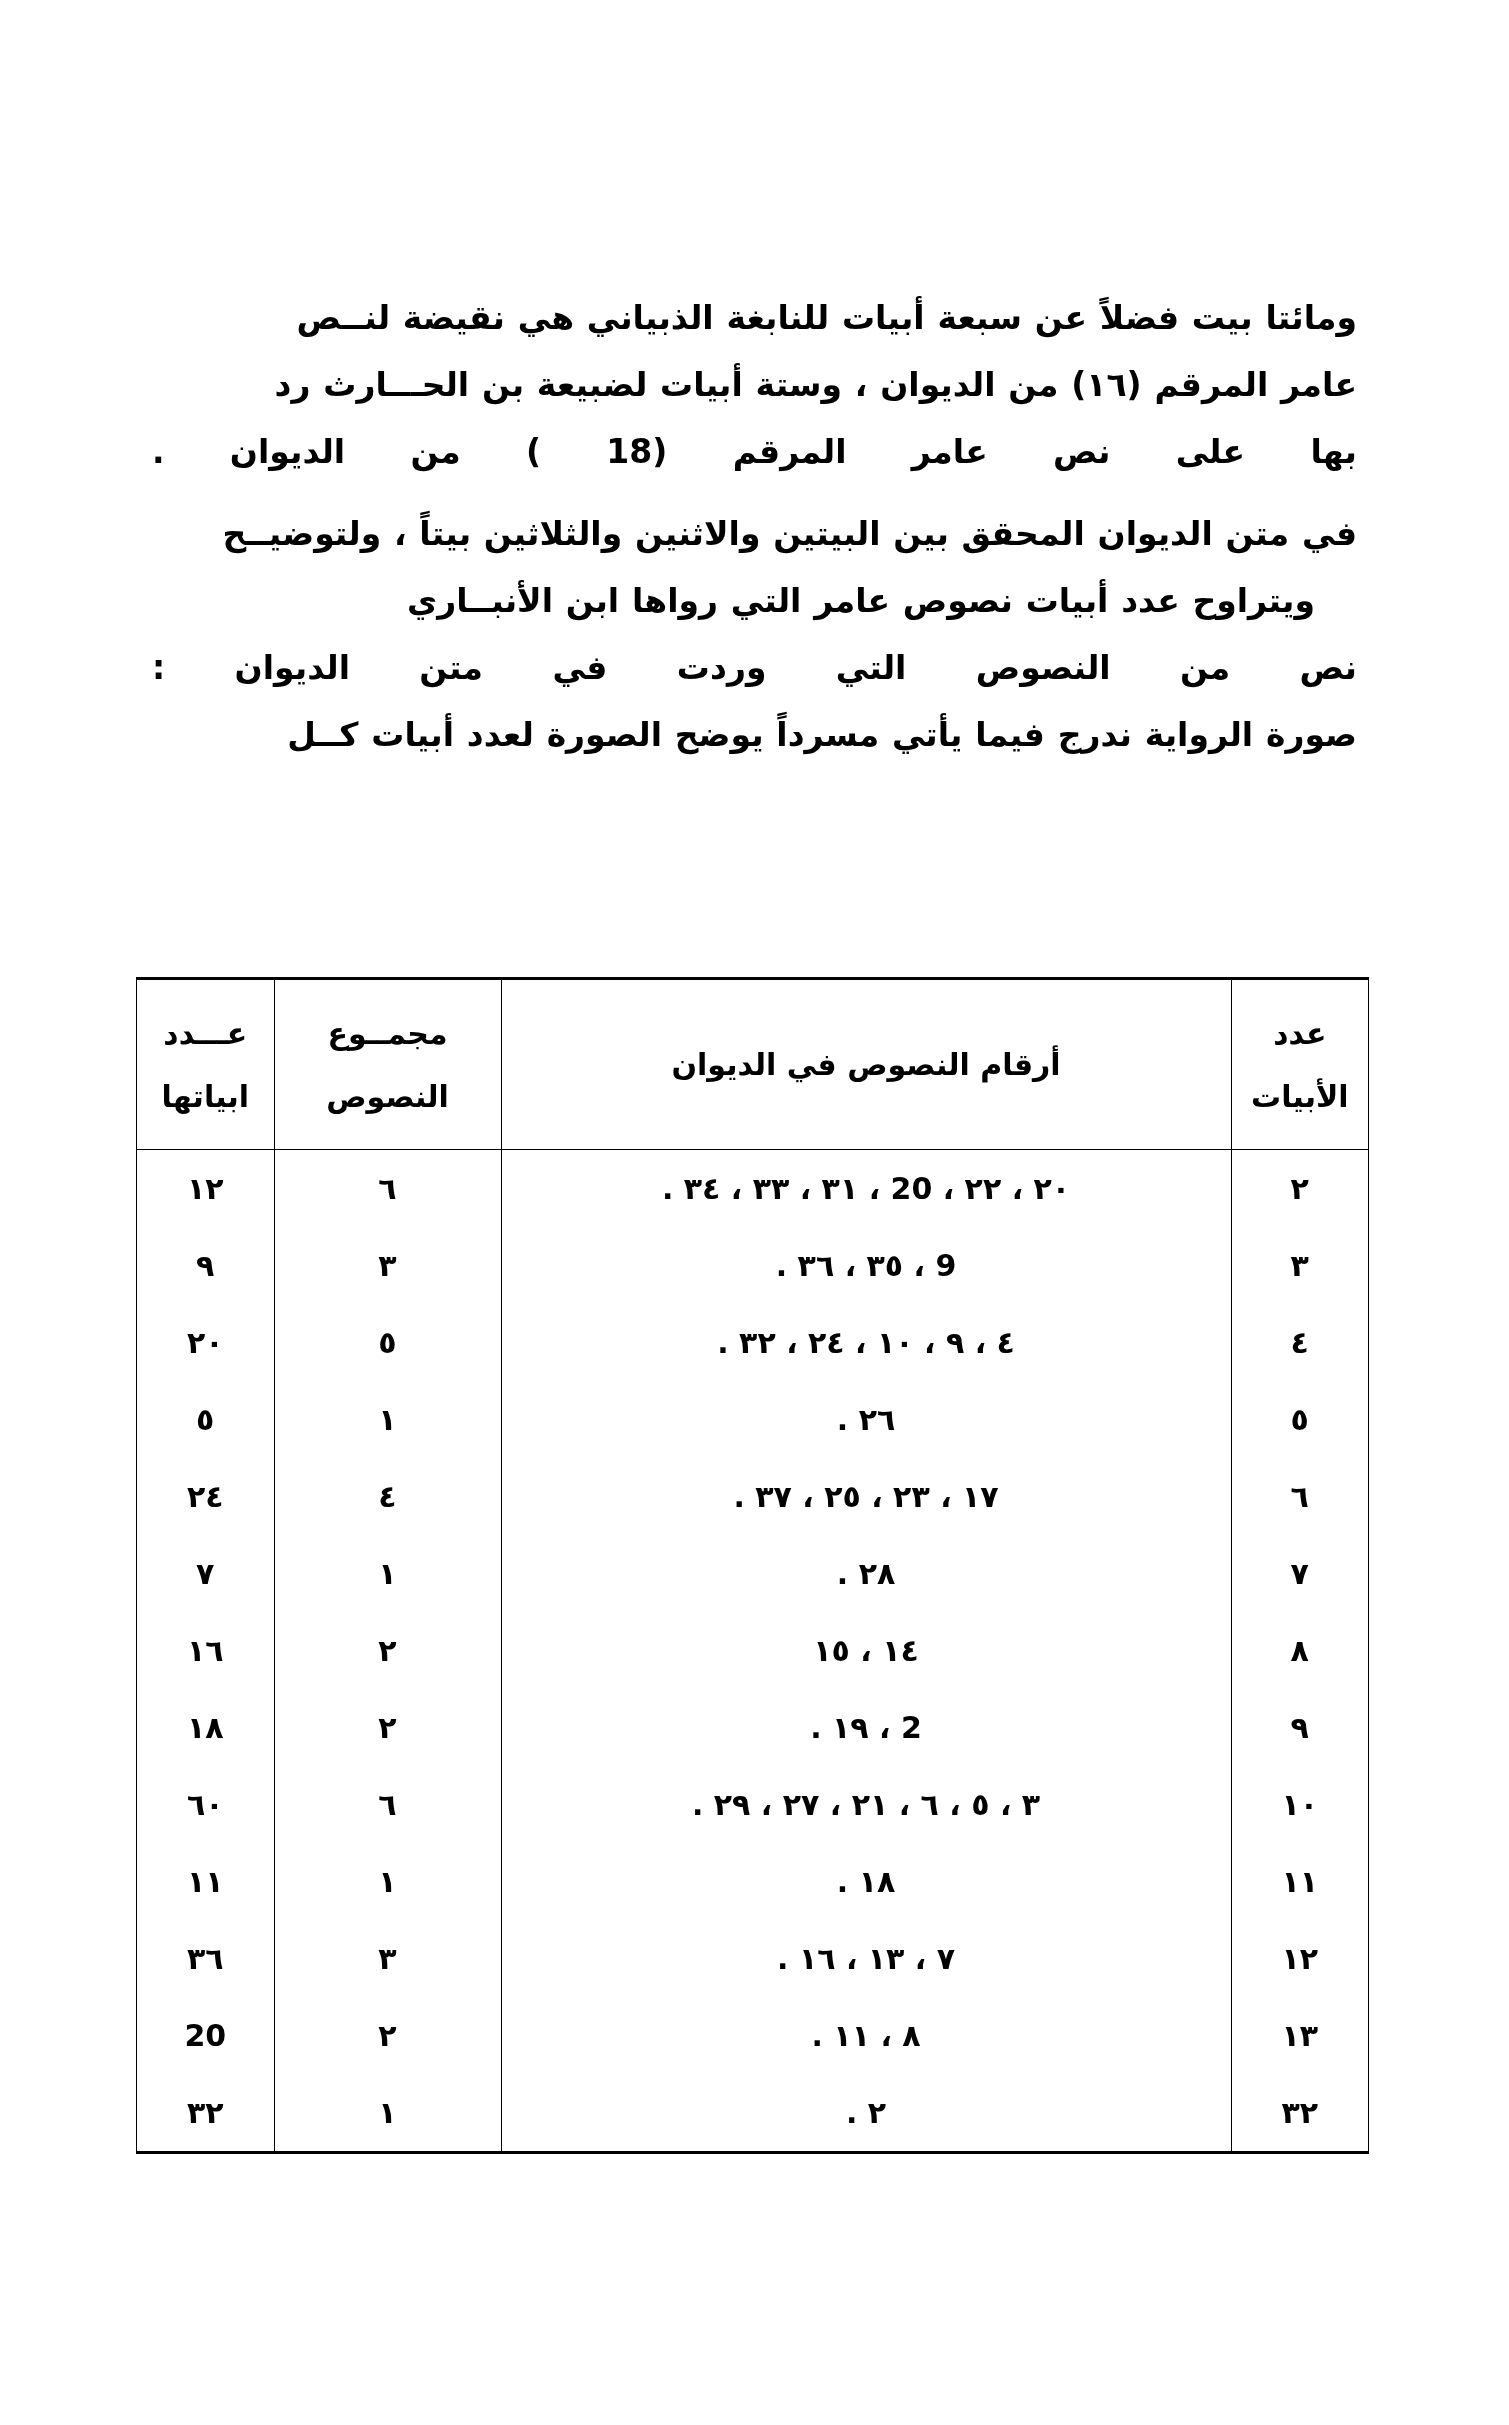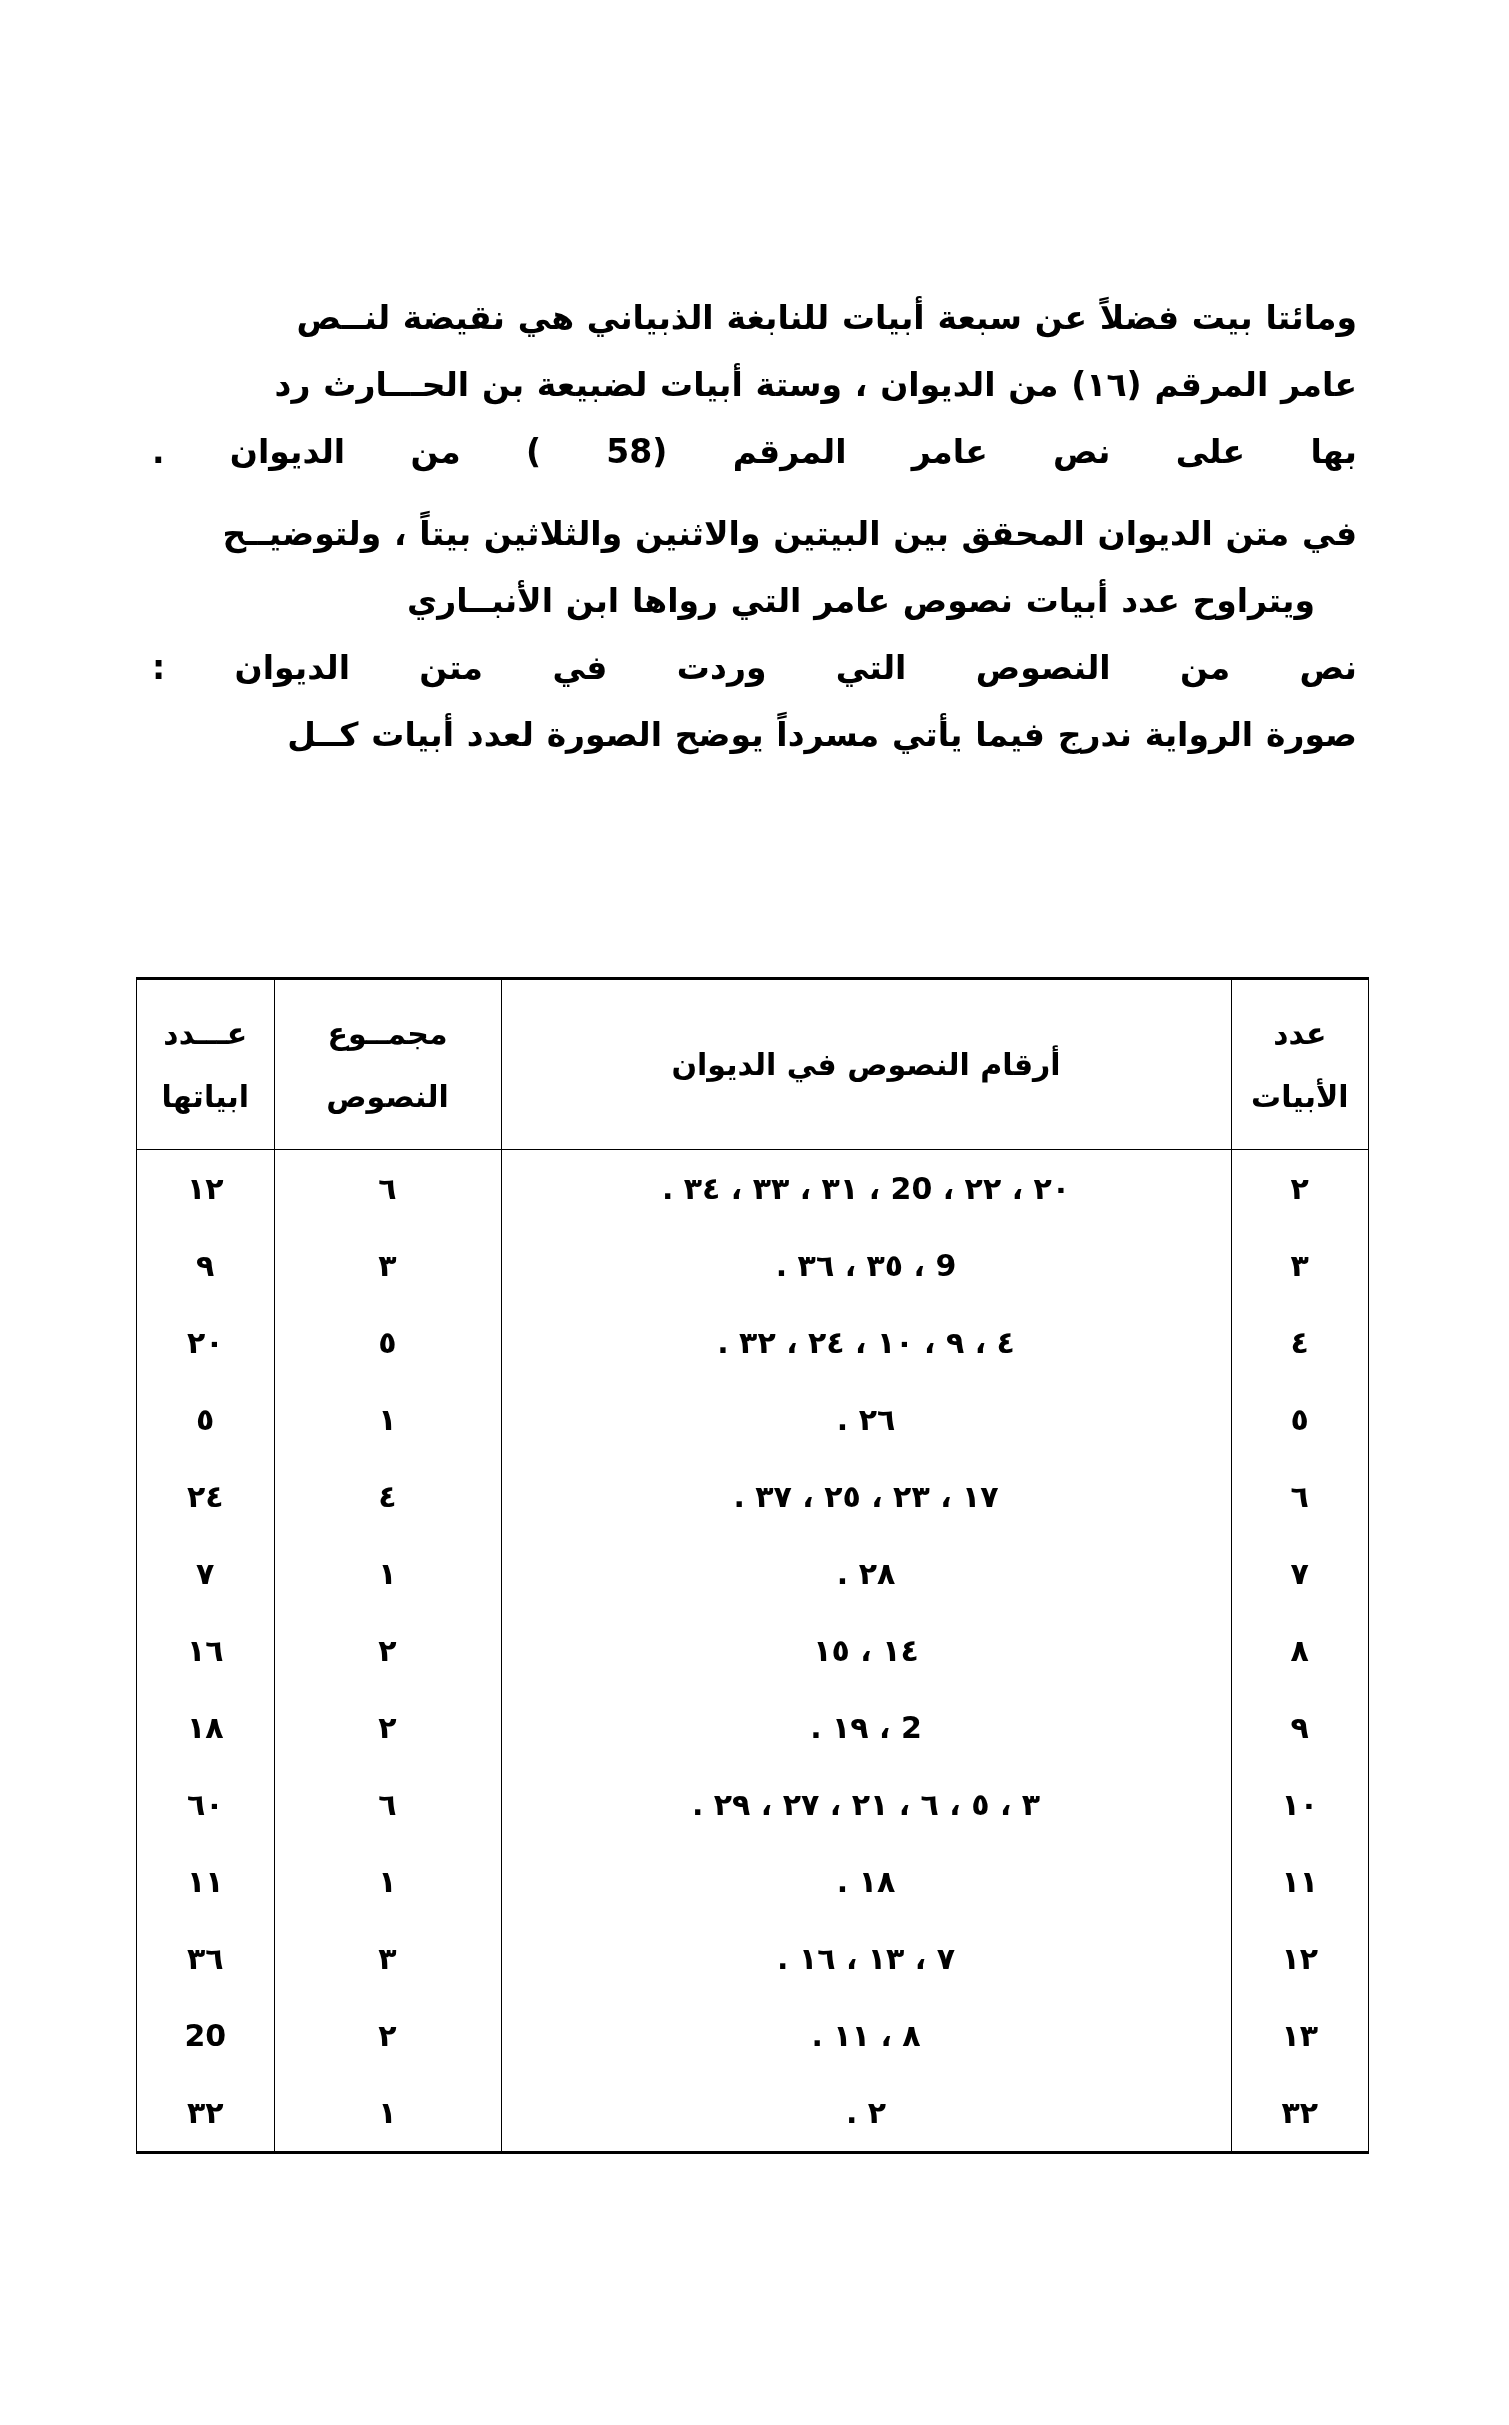--- a/index.html
+++ b/index.html
@@ -145,21 +145,21 @@
 </head>
 <body>
 
 <div class="page">
 
   <div class="prose">
 
     <p class="para first">
       <span class="line stretch">ومائتا بيت فضلاً عن سبعة أبيات للنابغة الذبياني هي نقيضة لنــص</span>
       <span class="line stretch">عامر المرقم (١٦) من الديوان ، وستة أبيات لضبيعة بن الحـــارث رد</span>
-      <span class="line right-align">بها على نص عامر المرقم (58 ) من الديوان .</span>
+      <span class="line right-align">بها على نص عامر المرقم (18 ) من الديوان .</span>
     </p>
 
     <p class="para second">
       <span class="line stretch">في متن الديوان المحقق بين البيتين والاثنين والثلاثين بيتاً ، ولتوضيــح</span>
       <span class="line stretch indent-start">ويتراوح عدد أبيات نصوص عامر التي رواها ابن الأنبــاري</span>
       <span class="line right-align">نص من النصوص التي وردت في متن الديوان :</span>
       <span class="line stretch">صورة الرواية ندرج فيما يأتي مسرداً يوضح الصورة لعدد أبيات كــل</span>
     </p>
 
   </div>

